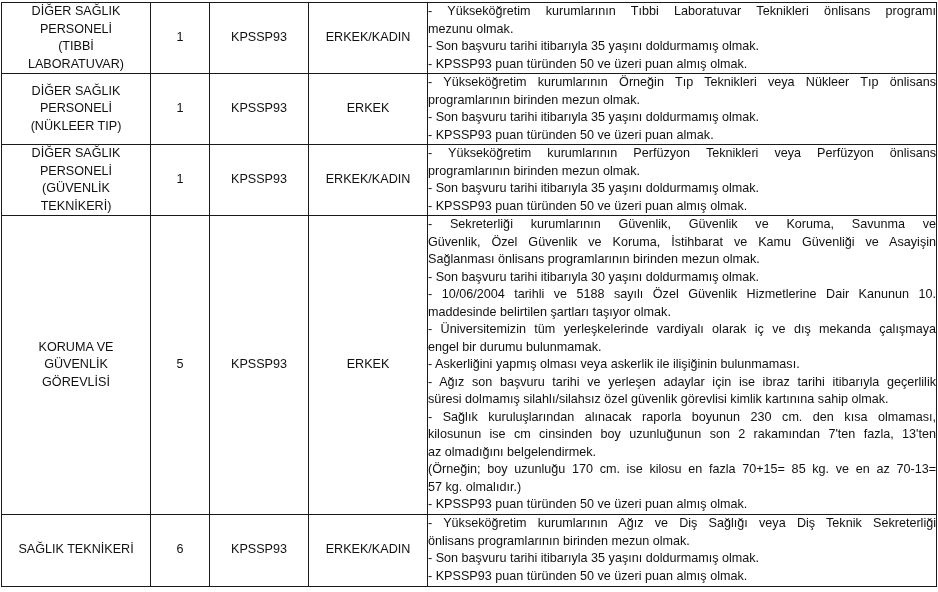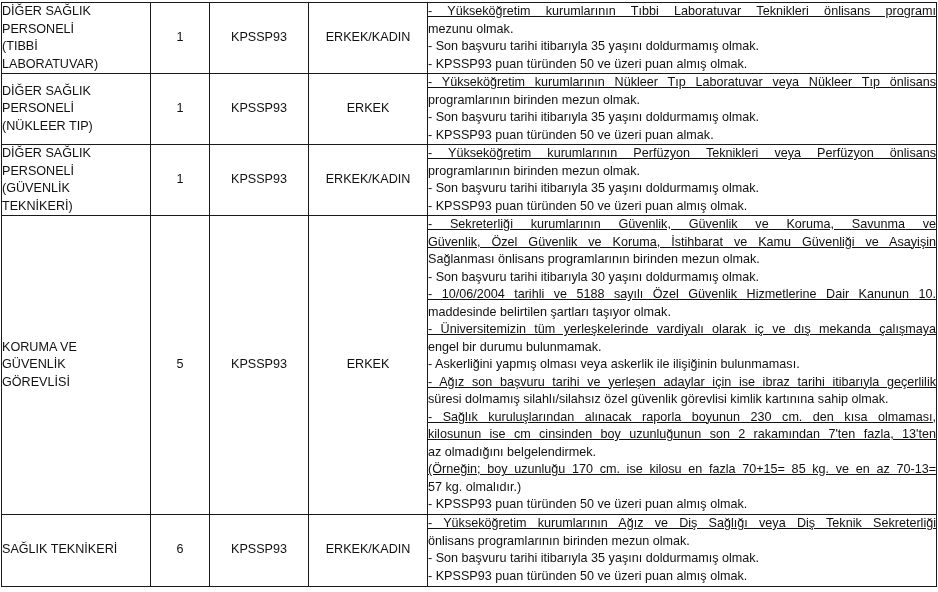--- a/index.html
+++ b/index.html
@@ -2,25 +2,25 @@
 <html><head>
 <meta charset="utf-8">
 <style>
   html, body { margin: 0; padding: 0; background: #ffffff; }
   body { width: 938px; height: 592px; overflow: hidden; position: relative;
          font-family: "Liberation Sans", sans-serif; color: #111; }
   table.grid { position: absolute; left: 1px; top: 2px; border-collapse: collapse;
                table-layout: fixed; width: 935px; }
   table.grid td { border: 1.3px solid #1a1a1a; padding: 0; vertical-align: middle;
                   font-size: 12.6px; line-height: 17.5px; }
-  td.pos { padding-left: 7px; text-align: left; }
+  td.pos { padding-left: 7px; text-align: center; }
   td.cnt, td.score, td.gender { text-align: center; }
   td.req { padding: 0 7px 0 6px; text-align: justify; }
   .req-line { display: block; text-align: justify; text-align-last: left; }
-  .req-line.full { text-align-last: justify; text-decoration: underline; }
+  .req-line.full { text-align-last: justify; }
   .pos-line { display: block; }
 </style>
 </head>
 <body>
 
 <table class="grid">
   <colgroup>
     <col style="width:149px">
     <col style="width:59px">
     <col style="width:99px">
@@ -48,21 +48,21 @@
       <tr style="height: 70px;">
         <td class="pos">
           <span class="pos-line">DİĞER SAĞLIK</span>
           <span class="pos-line">PERSONELİ</span>
           <span class="pos-line">(NÜKLEER TIP)</span>
         </td>
         <td class="cnt">1</td>
         <td class="score">KPSSP93</td>
         <td class="gender">ERKEK</td>
         <td class="req">
-          <span class="req-line full">- Yükseköğretim kurumlarının Nükleer Tıp Laboratuvar veya Nükleer Tıp önlisans</span>
+          <span class="req-line full">- Yükseköğretim kurumlarının Örneğin Tıp Teknikleri veya Nükleer Tıp önlisans</span>
           <span class="req-line">programlarının birinden mezun olmak.</span>
           <span class="req-line">- Son başvuru tarihi itibarıyla 35 yaşını doldurmamış olmak.</span>
           <span class="req-line">- KPSSP93 puan türünden 50 ve üzeri puan almak.</span>
         </td>
       </tr>
       <tr style="height: 70px;">
         <td class="pos">
           <span class="pos-line">DİĞER SAĞLIK</span>
           <span class="pos-line">PERSONELİ</span>
           <span class="pos-line">(GÜVENLİK</span>

